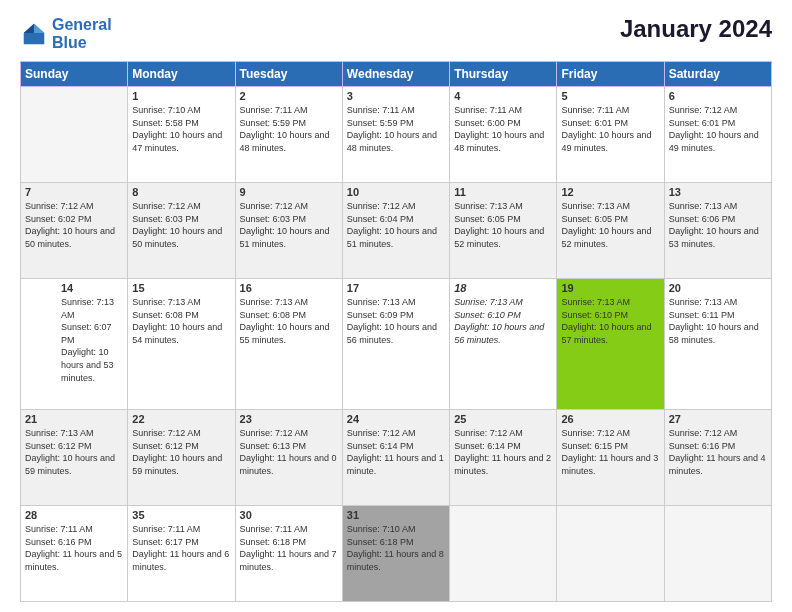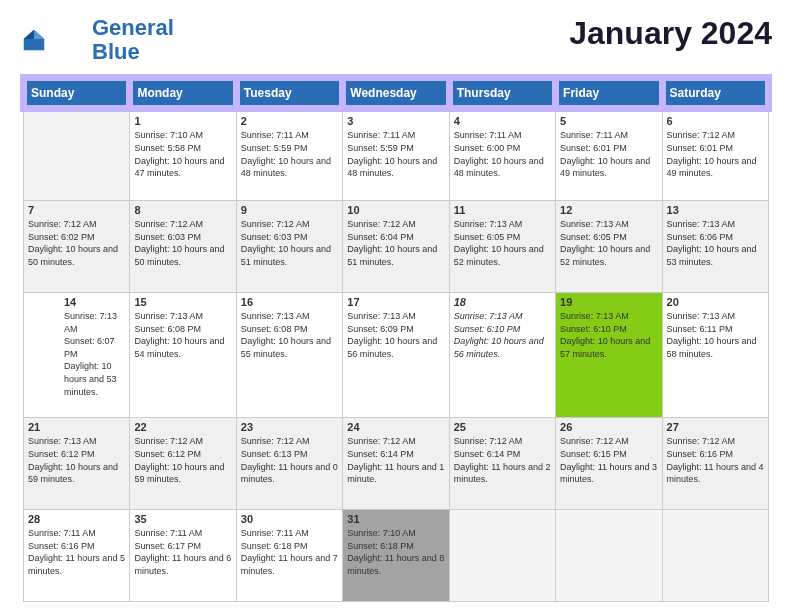--- a/index.html
+++ b/index.html
@@ -22,59 +22,58 @@
       justify-content: space-between;
       align-items: flex-start;
       margin-bottom: 10px;
     }
     .logo {
       display: flex;
       align-items: center;
       gap: 4px;
     }
     .logo-text {
-      font-size: 22px;
+      font-size: 16px;
       font-weight: bold;
       color: #1a1a2e;
       line-height: 1.1;
-      margin-left: 40px;
     }
     .logo-text span {
       color: #2a6db5;
     }
     .logo-icon {
       width: 28px;
       height: 28px;
     }
     .title-block {
       text-align: right;
     }
     .main-title {
-      font-size: 32px;
+      font-size: 24px;
       font-weight: bold;
       color: #1a1a2e;
       line-height: 1.1;
     }
     .subtitle {
       font-size: 14px;
       color: #444;
       margin-top: 2px;
     }
     .calendar-table {
       width: 100%;
       border-collapse: collapse;
       flex: 1;
     }
     .calendar-table th {
       background: #2a6db5;
       color: #fff;
       font-size: 12px;
       font-weight: bold;
       padding: 5px 4px;
-      border: 7px solid #c4b5fd;
+      border: 1px solid #c4b5fd;
       text-align: left;
     }
     .calendar-table td {
       border: 1px solid #ccc;
       vertical-align: top;
       padding: 3px 4px;
       font-size: 9px;
       color: #333;
       width: calc(100% / 7);
       height: 80px;

